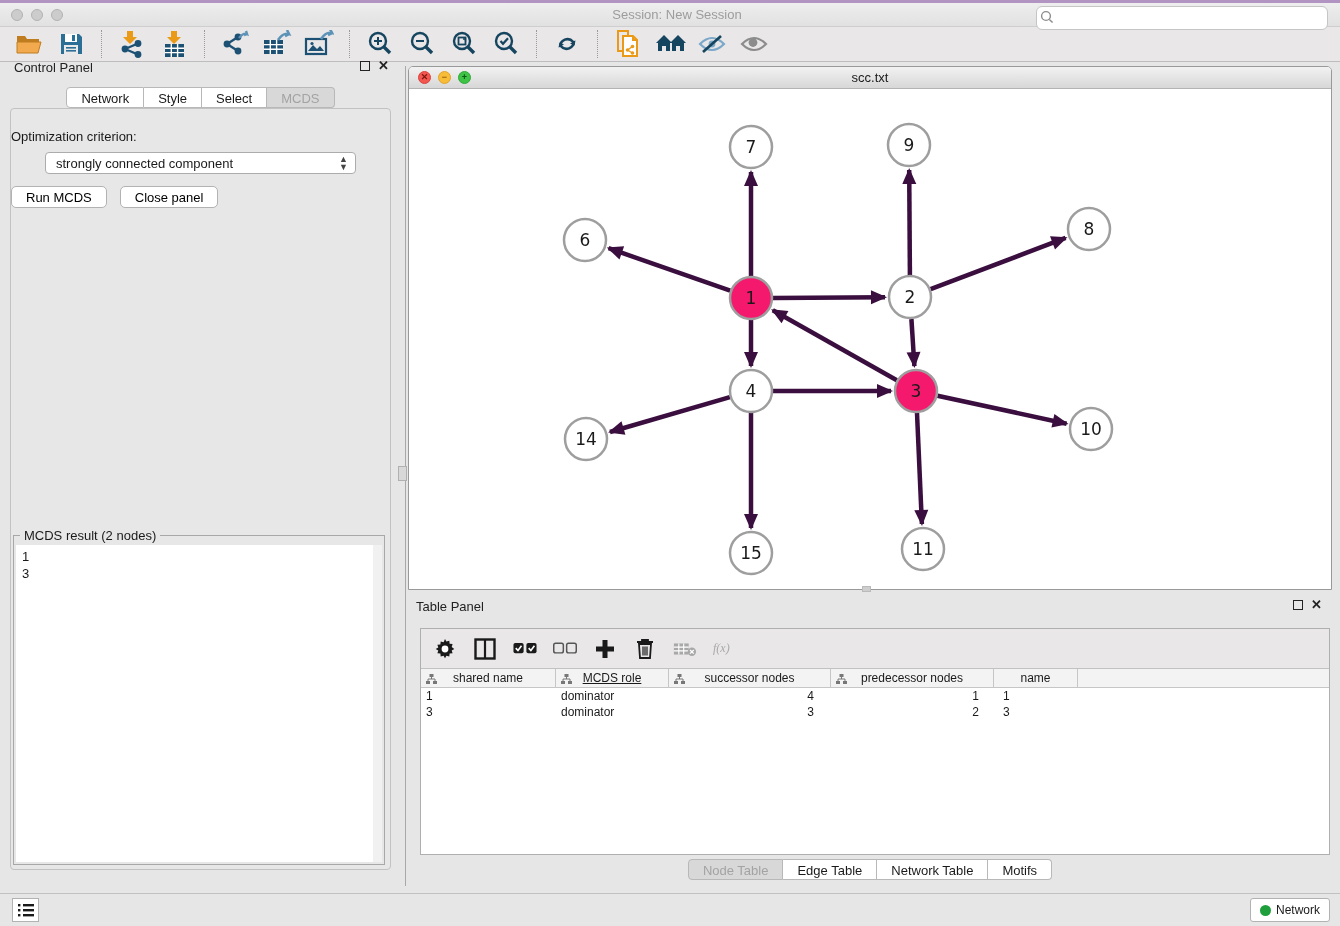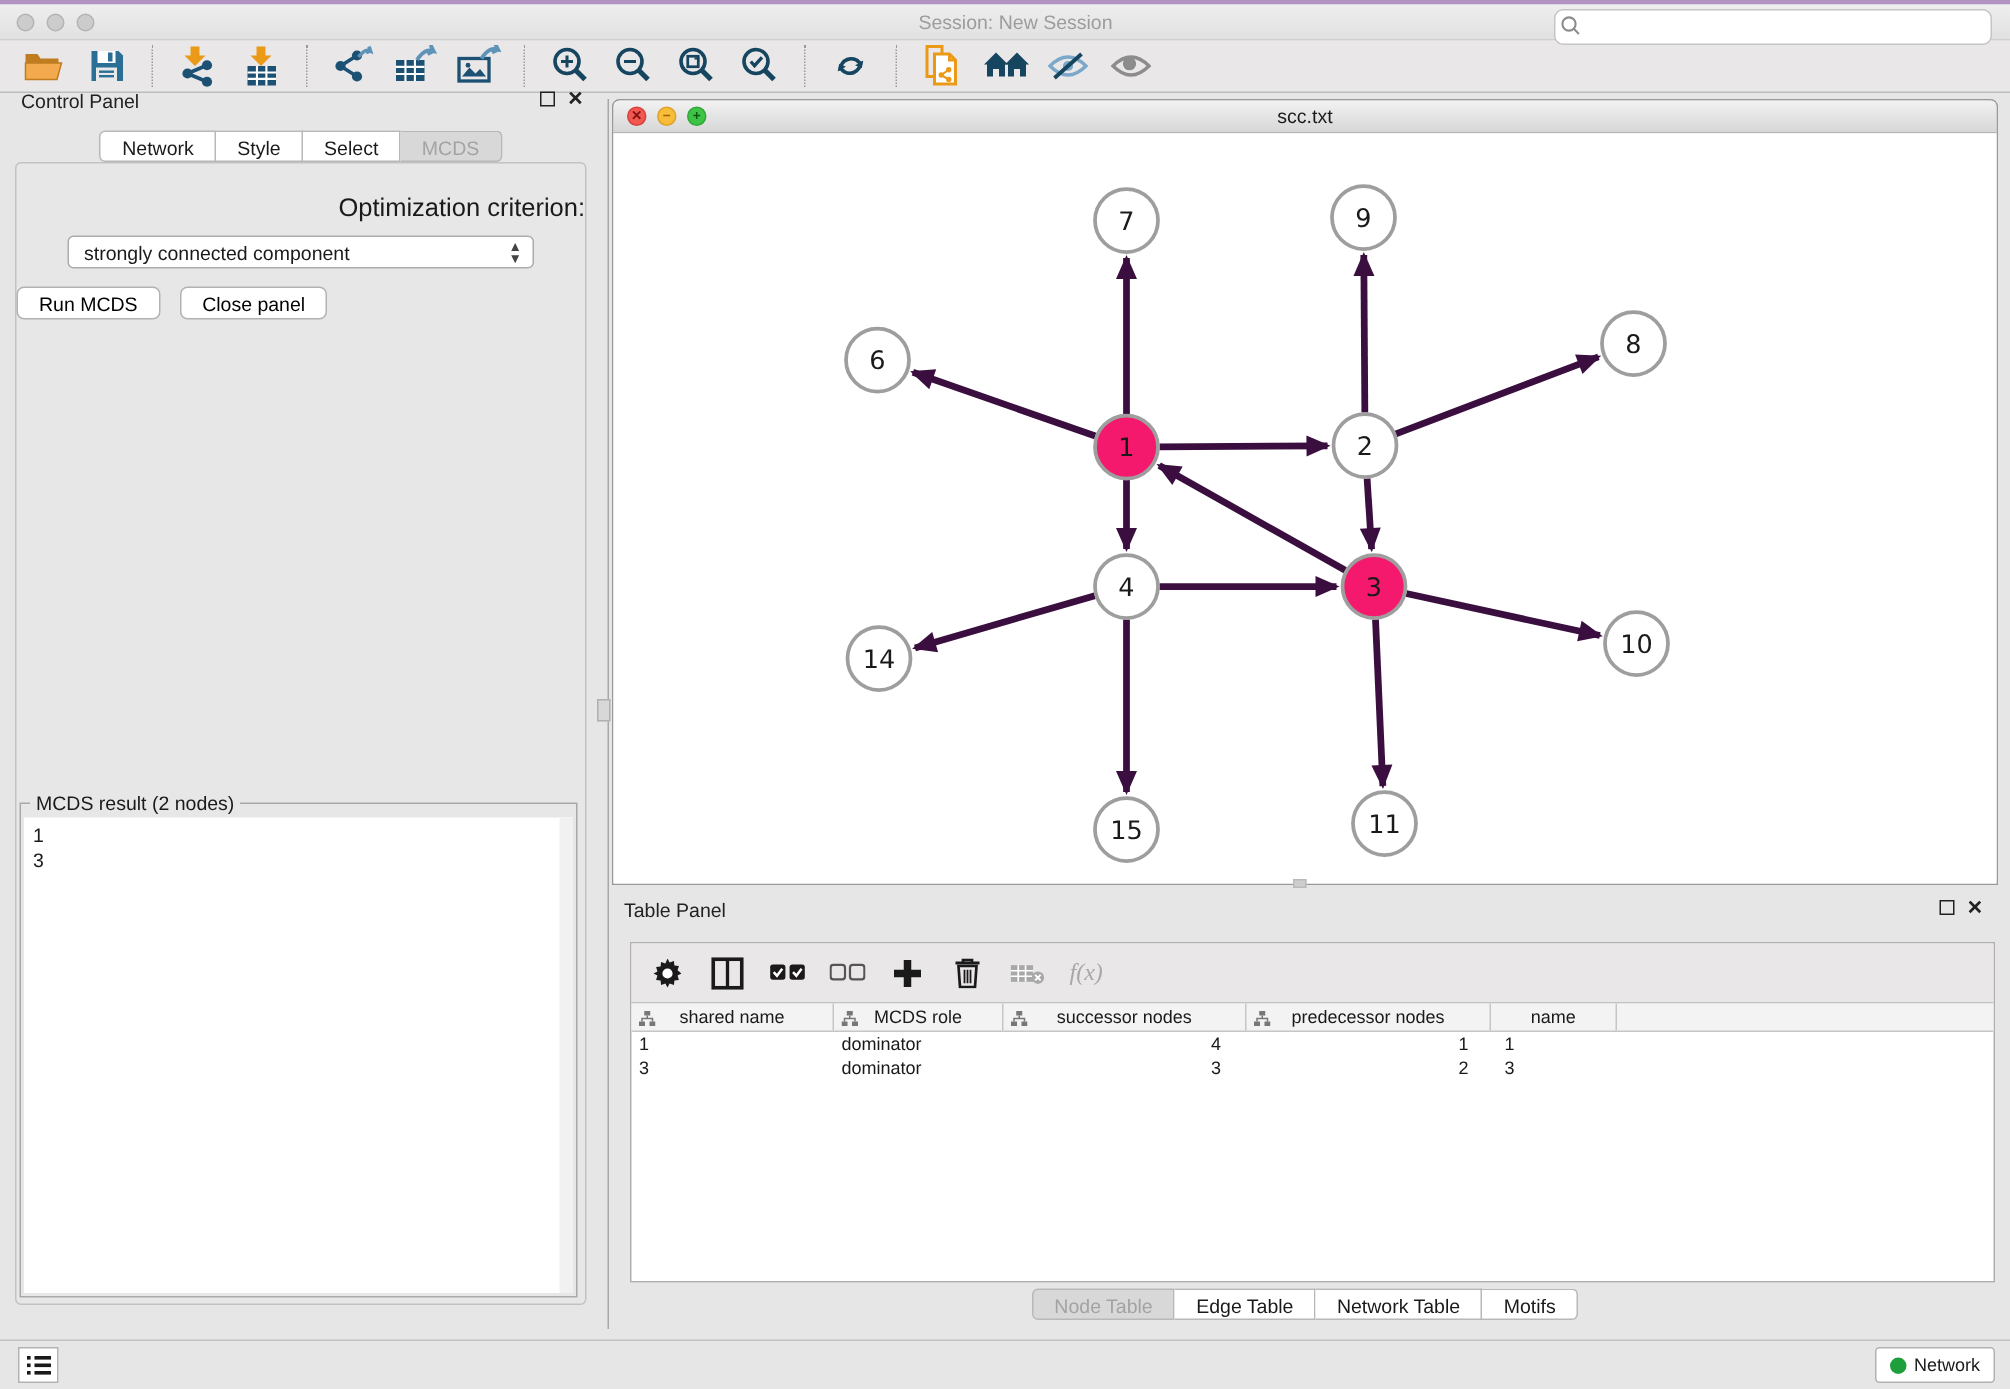--- a/index.html
+++ b/index.html
@@ -44,21 +44,21 @@
   .close-ic { font-size:13px; font-weight:bold; color:#222; line-height:10px; }
   .seg-tabs { position:absolute; left:0; right:0; top:31px; display:flex; justify-content:center; }
   .seg { border:1px solid #b9b8b9; border-left:none; background:#fff; padding:3px 14px; font-size:13px; height:21px; }
   .seg:first-child { border-left:1px solid #b9b8b9; border-radius:4px 0 0 4px; }
   .seg:last-child { border-radius:0 4px 4px 0; }
   .seg.sel { background:#d9d8d9; color:#a4a3a4; }
   .cp-content {
     position:absolute; left:2px; right:2px; top:52px; bottom:0;
     border:1px solid #c3c2c3; border-radius:4px; background:#e8e7e8;
   }
-  .opt-label { text-align:right; margin-top:20px; font-size:17px; }
+  .opt-label { text-align:left; margin-top:20px; font-size:13px; }
   .cp-select {
     margin:8px auto 0; width:311px; height:22px; background:#fff;
     border:1px solid #adacad; border-radius:4px; position:relative;
     font-size:13px; padding:3px 0 16px 10px;
   }
   .cp-select .updown { position:absolute; right:7px; top:2px; font-size:9px; color:#444; line-height:8px; text-align:center; }
   .btn-row { display:flex; justify-content:flex-start; gap:13px; margin-top:12px; }
   .mac-btn {
     background:#fff; border:1px solid #b3b2b3; border-radius:5px;
     font-size:13px; padding:3px 14px; height:22px;
@@ -99,21 +99,21 @@
   .table-panel { position:absolute; left:408px; top:595px; width:924px; height:291px; }
   .tp-block {
     position:absolute; left:12px; right:2px; top:33px; height:227px;
     border:1px solid #b0afb0; background:#fff;
   }
   .tp-toolbar {
     height:40px; background:#e9e7e8; border-bottom:1px solid #c2c1c2;
     display:flex; align-items:center; padding-left:12px; gap:16px;
   }
   .tp-ic { display:flex; align-items:center; justify-content:center; width:24px; height:24px; }
-  .fx-label { font-family:"Liberation Serif", serif; font-style:italic; font-size:16px; color:#a9a8a9; }
+  .fx-label { font-family:"Liberation Serif", serif; font-style:italic; font-size:12px; color:#a9a8a9; }
   .thead { display:flex; height:19px; background:#f4f3f4; border-bottom:1px solid #c7c6c7; font-size:12px; }
   .th { display:flex; align-items:center; justify-content:center; gap:5px; border-right:1px solid #c7c6c7; position:relative; }
   .trow { display:flex; height:16px; font-size:12px; line-height:16px; }
   .cell { overflow:hidden; white-space:nowrap; }
   .c0 { width:135px; padding-left:5px; }
   .c1 { width:113px; padding-left:5px; }
   .c2 { width:162px; text-align:right; padding-right:17px; }
   .c3 { width:163px; text-align:right; padding-right:15px; }
   .c4 { width:84px;  padding-left:9px; }
   .tp-tabs { position:absolute; left:0; right:0; top:264px; display:flex; justify-content:center; }
@@ -452,21 +452,21 @@
     <div class="thead" id="table-header">
         <div class="th c0" style="text-align: center; padding-left: 0px; padding-right: 0px;">
           <span style="position: absolute; left: 5px; top: 4px;"><svg width="11" height="10" viewBox="0 0 11 10">
               <rect x="3.5" y="0" width="4" height="3" fill="#777"></rect>
               <rect x="0" y="7" width="4" height="3" fill="#777"></rect>
               <rect x="7" y="7" width="4" height="3" fill="#777"></rect>
               <path d="M5.5 3 v2 M2 7 v-2 h7 v2" stroke="#777" fill="none" stroke-width="1"></path>
             </svg></span>
           <span>shared name</span>
         </div>
-        <div class="th c1" style="text-align: center; padding-left: 0px; padding-right: 0px;">
+        <div class="th c1" style="text-align: center; padding-left: 0px; padding-right: 0px; text-decoration: underline;">
           <span style="position: absolute; left: 5px; top: 4px;"><svg width="11" height="10" viewBox="0 0 11 10">
               <rect x="3.5" y="0" width="4" height="3" fill="#777"></rect>
               <rect x="0" y="7" width="4" height="3" fill="#777"></rect>
               <rect x="7" y="7" width="4" height="3" fill="#777"></rect>
               <path d="M5.5 3 v2 M2 7 v-2 h7 v2" stroke="#777" fill="none" stroke-width="1"></path>
             </svg></span>
           <span>MCDS role</span>
         </div>
         <div class="th c2" style="text-align: center; padding-left: 0px; padding-right: 0px;">
           <span style="position: absolute; left: 5px; top: 4px;"><svg width="11" height="10" viewBox="0 0 11 10">

